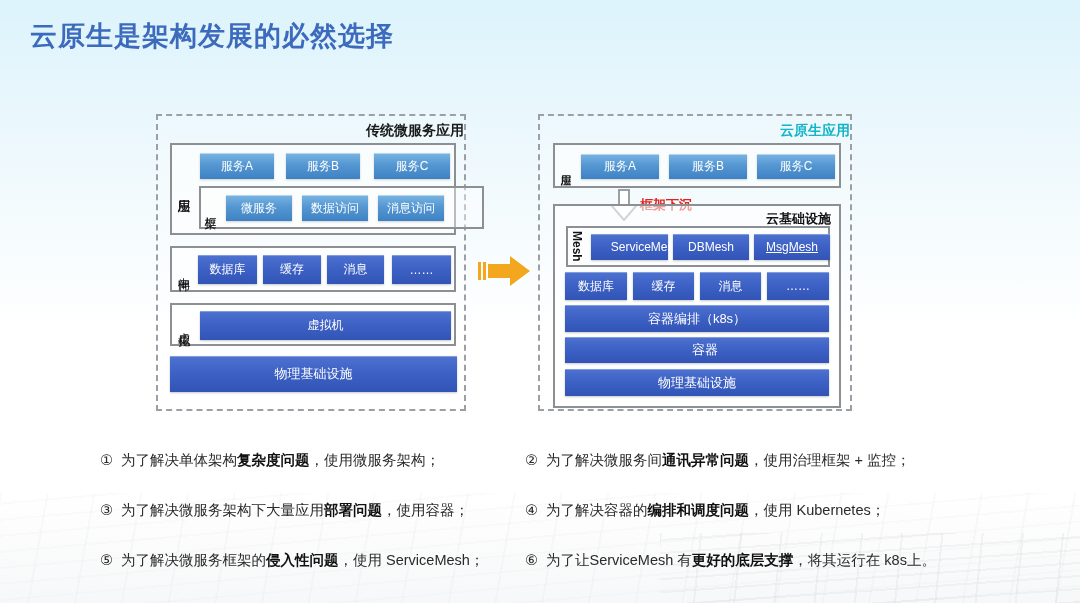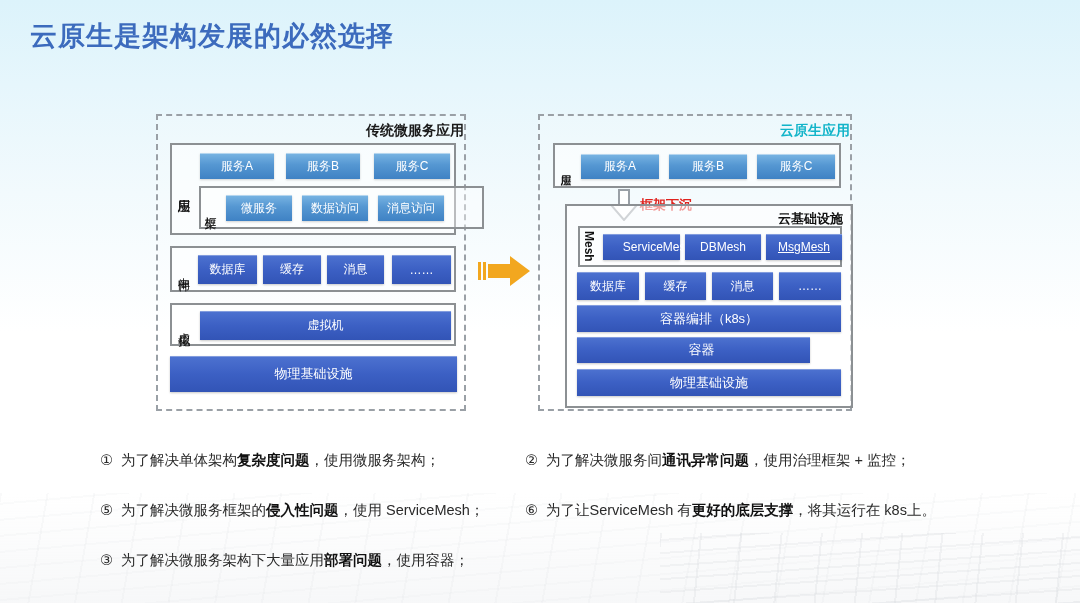--- a/index.html
+++ b/index.html
@@ -129,44 +129,45 @@
       <div class="btn light" style="left:26px;top:9px;width:78px;height:25px;">服务A</div>
       <div class="btn light" style="left:114px;top:9px;width:78px;height:25px;">服务B</div>
       <div class="btn light" style="left:202px;top:9px;width:78px;height:25px;">服务C</div>
     </div>
 
     <svg class="arrow-down" style="left:70px;top:73px;width:28px;height:32px;" viewBox="0 0 28 32">
       <path d="M9 1 L19 1 L19 16 L27 16 L14 31 L1 16 L9 16 Z" fill="#ffffff" stroke="#9aa0a6" stroke-width="2"></path>
     </svg>
     <div class="sink-label" style="left:100px;top:80px;">框架下沉</div>
 
-    <div class="gbox" style="left:13px;top:88px;width:288px;height:204px;margin-left:12px;">
+    <div class="gbox" style="left:13px;top:88px;width:288px;height:204px;">
       <div class="infra-label">云基础设施</div>
 
       <div class="gbox" style="left:11px;top:20px;width:264px;height:41px;background:rgba(255,255,255,.4);">
         <div class="vlabel lat" style="left:0px;width:17px;">Mesh</div>
         <div class="btn dark" style="left:23px;top:6px;width:77px;height:26px;padding-left:32px;">ServiceMesh</div>
         <div class="btn dark" style="left:105px;top:6px;width:76px;height:26px;">DBMesh</div>
         <div class="btn dark" style="left:186px;top:6px;width:76px;height:26px;text-decoration:underline;">MsgMesh</div>
       </div>
 
       <div class="btn dark" style="left:10px;top:66px;width:62px;height:28px;">数据库</div>
       <div class="btn dark" style="left:78px;top:66px;width:61px;height:28px;">缓存</div>
       <div class="btn dark" style="left:145px;top:66px;width:61px;height:28px;">消息</div>
       <div class="btn dark" style="left:212px;top:66px;width:62px;height:28px;">……</div>
 
       <div class="btn dark" style="left:10px;top:99px;width:264px;height:27px;font-size:13px;">容器编排（k8s）</div>
-      <div class="btn dark" style="left:10px;top:131px;width:233px;height:26px;font-size:13px;padding-left:16px;">容器</div>
+      <div class="btn dark" style="left:10px;top:131px;width:264px;height:26px;font-size:13px;padding-left:16px;">容器</div>
       <div class="btn dark" style="left:10px;top:163px;width:264px;height:27px;font-size:13px;">物理基础设施</div>
     </div>
   </div>
 
   <div class="bullets" style="left:100px;top:451px;width:415px;">
     <div class="bullet"><span class="num">①</span><span>为了解决单体架构</span><b>复杂度问题</b><span>，使用微服务架构；</span></div>
+    <div class="bullet"><span class="num">③</span><span>为了解决微服务架构下大量应用</span><b>部署问题</b><span>，使用容器；</span></div>
     <div class="bullet"><span class="num">⑤</span><span>为了解决微服务框架的</span><b>侵入性问题</b><span>，使用 ServiceMesh；</span></div>
-    <div class="bullet"><span class="num">③</span><span>为了解决微服务架构下大量应用</span><b>部署问题</b><span>，使用容器；</span></div>
   </div>
 
   <div class="bullets" style="left:525px;top:451px;width:440px;justify-content:space-between;">
     <div class="bullet"><span class="num">②</span><span>为了解决微服务间</span><b>通讯异常问题</b><span>，使用治理框架 + 监控；</span></div>
+    <div class="bullet"><span class="num">④</span><span>为了解决容器的</span><b>编排和调度问题</b><span>，使用 Kubernetes；</span></div>
     <div class="bullet"><span class="num">⑥</span><span>为了让ServiceMesh 有</span><b>更好的底层支撑</b><span>，将其运行在 k8s上。</span></div>
   </div>
 </div>
 
 </body></html>

